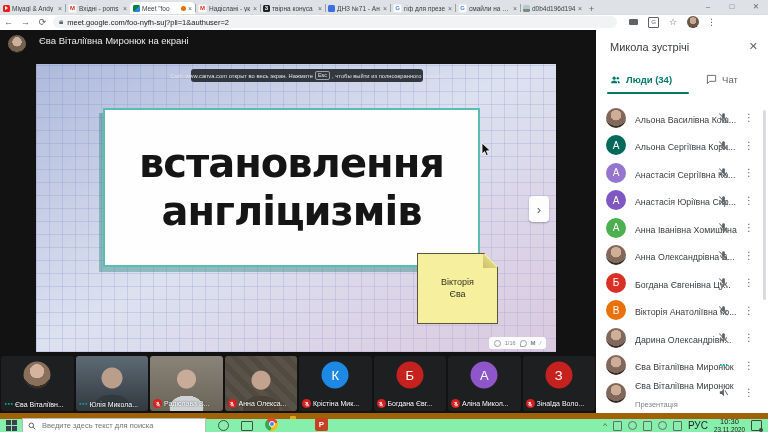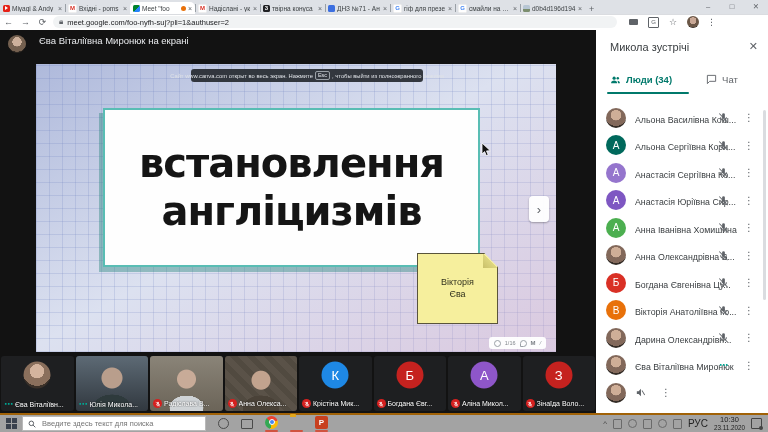--- a/index.html
+++ b/index.html
@@ -125,21 +125,21 @@
   .pav.photo{background:radial-gradient(circle at 50% 36%,#cfae97 0 32%,#82685a 33% 66%,#342c26 67%);}
   .pnm{flex:1;min-width:0;}
   .pname{font-size:8.8px;color:#3c4043;white-space:nowrap;overflow:hidden;text-overflow:ellipsis;}
   .psub{font-size:7.5px;color:#80868b;white-space:nowrap;overflow:hidden;text-overflow:ellipsis;}
   .prow .ic{width:11px;height:11px;fill:#5f6368;flex:none;margin-right:6px;}
   .prow .speakdots{margin-right:6px;width:11px;text-align:center;}
   .pmenu{font-size:10px;color:#5f6368;flex:none;}
   #sb-scroll{left:763px;top:110px;width:3px;height:190px;background:#dadce0;border-radius:2px;}
 
   
-  #taskbar{left:0;top:413px;width:768px;height:19px;background:#a3a3a3;border-top:2px solid #a16207;
+  #taskbar{left:0;top:413px;width:768px;height:19px;background:#86efac;border-top:6px solid #a16207;
            box-sizing:border-box;display:flex;align-items:center;}
   #startbtn{width:22px;display:flex;justify-content:center;}
   .winlogo{display:grid;grid-template-columns:5px 5px;grid-template-rows:5px 5px;gap:1px;}
   .winlogo i{background:#3a414d;}
   #tsearch{width:184px;height:15px;background:#fff;border:1px solid #b9b9b9;display:flex;align-items:center;gap:4px;padding:0 5px;box-sizing:border-box;}
   #tsearch svg{width:8px;height:8px;fill:none;stroke:#5f6368;stroke-width:1.5;}
   #tsearch input{border:none;outline:none;font-size:7.5px;color:#333;width:130px;background:transparent;
                  font-family:"Liberation Sans",sans-serif;}
   .tico{margin-left:12px;display:flex;flex-direction:column;align-items:center;gap:1px;}
   .cortana{width:9px;height:9px;border:1.2px solid #4a4a4a;border-radius:50%;}
@@ -473,20 +473,24 @@
     <span class="pmenu">⋮</span>
   </div>
   <div class="prow">
     <span class="pav photo"></span>
     <span class="pnm"><span class="pname">Єва Віталіївна Миронюк</span></span>
     <span class="speakdots">⋯</span>
     <span class="pmenu">⋮</span>
   </div>
   <div class="prow">
     <span class="pav photo"></span>
+    <span class="pnm">
+      <span class="pname">Єва Віталіївна Миронюк</span>
+      <span class="psub">Презентація</span>
+    </span>
     <svg class="ic">
         <use href="#i-voloff"></use>
       </svg>
     <span class="pmenu">⋮</span>
   </div>
 </div>
 <div class="abs" id="sb-scroll"></div>
 
 <div class="abs" id="taskbar">
   <span id="startbtn">

